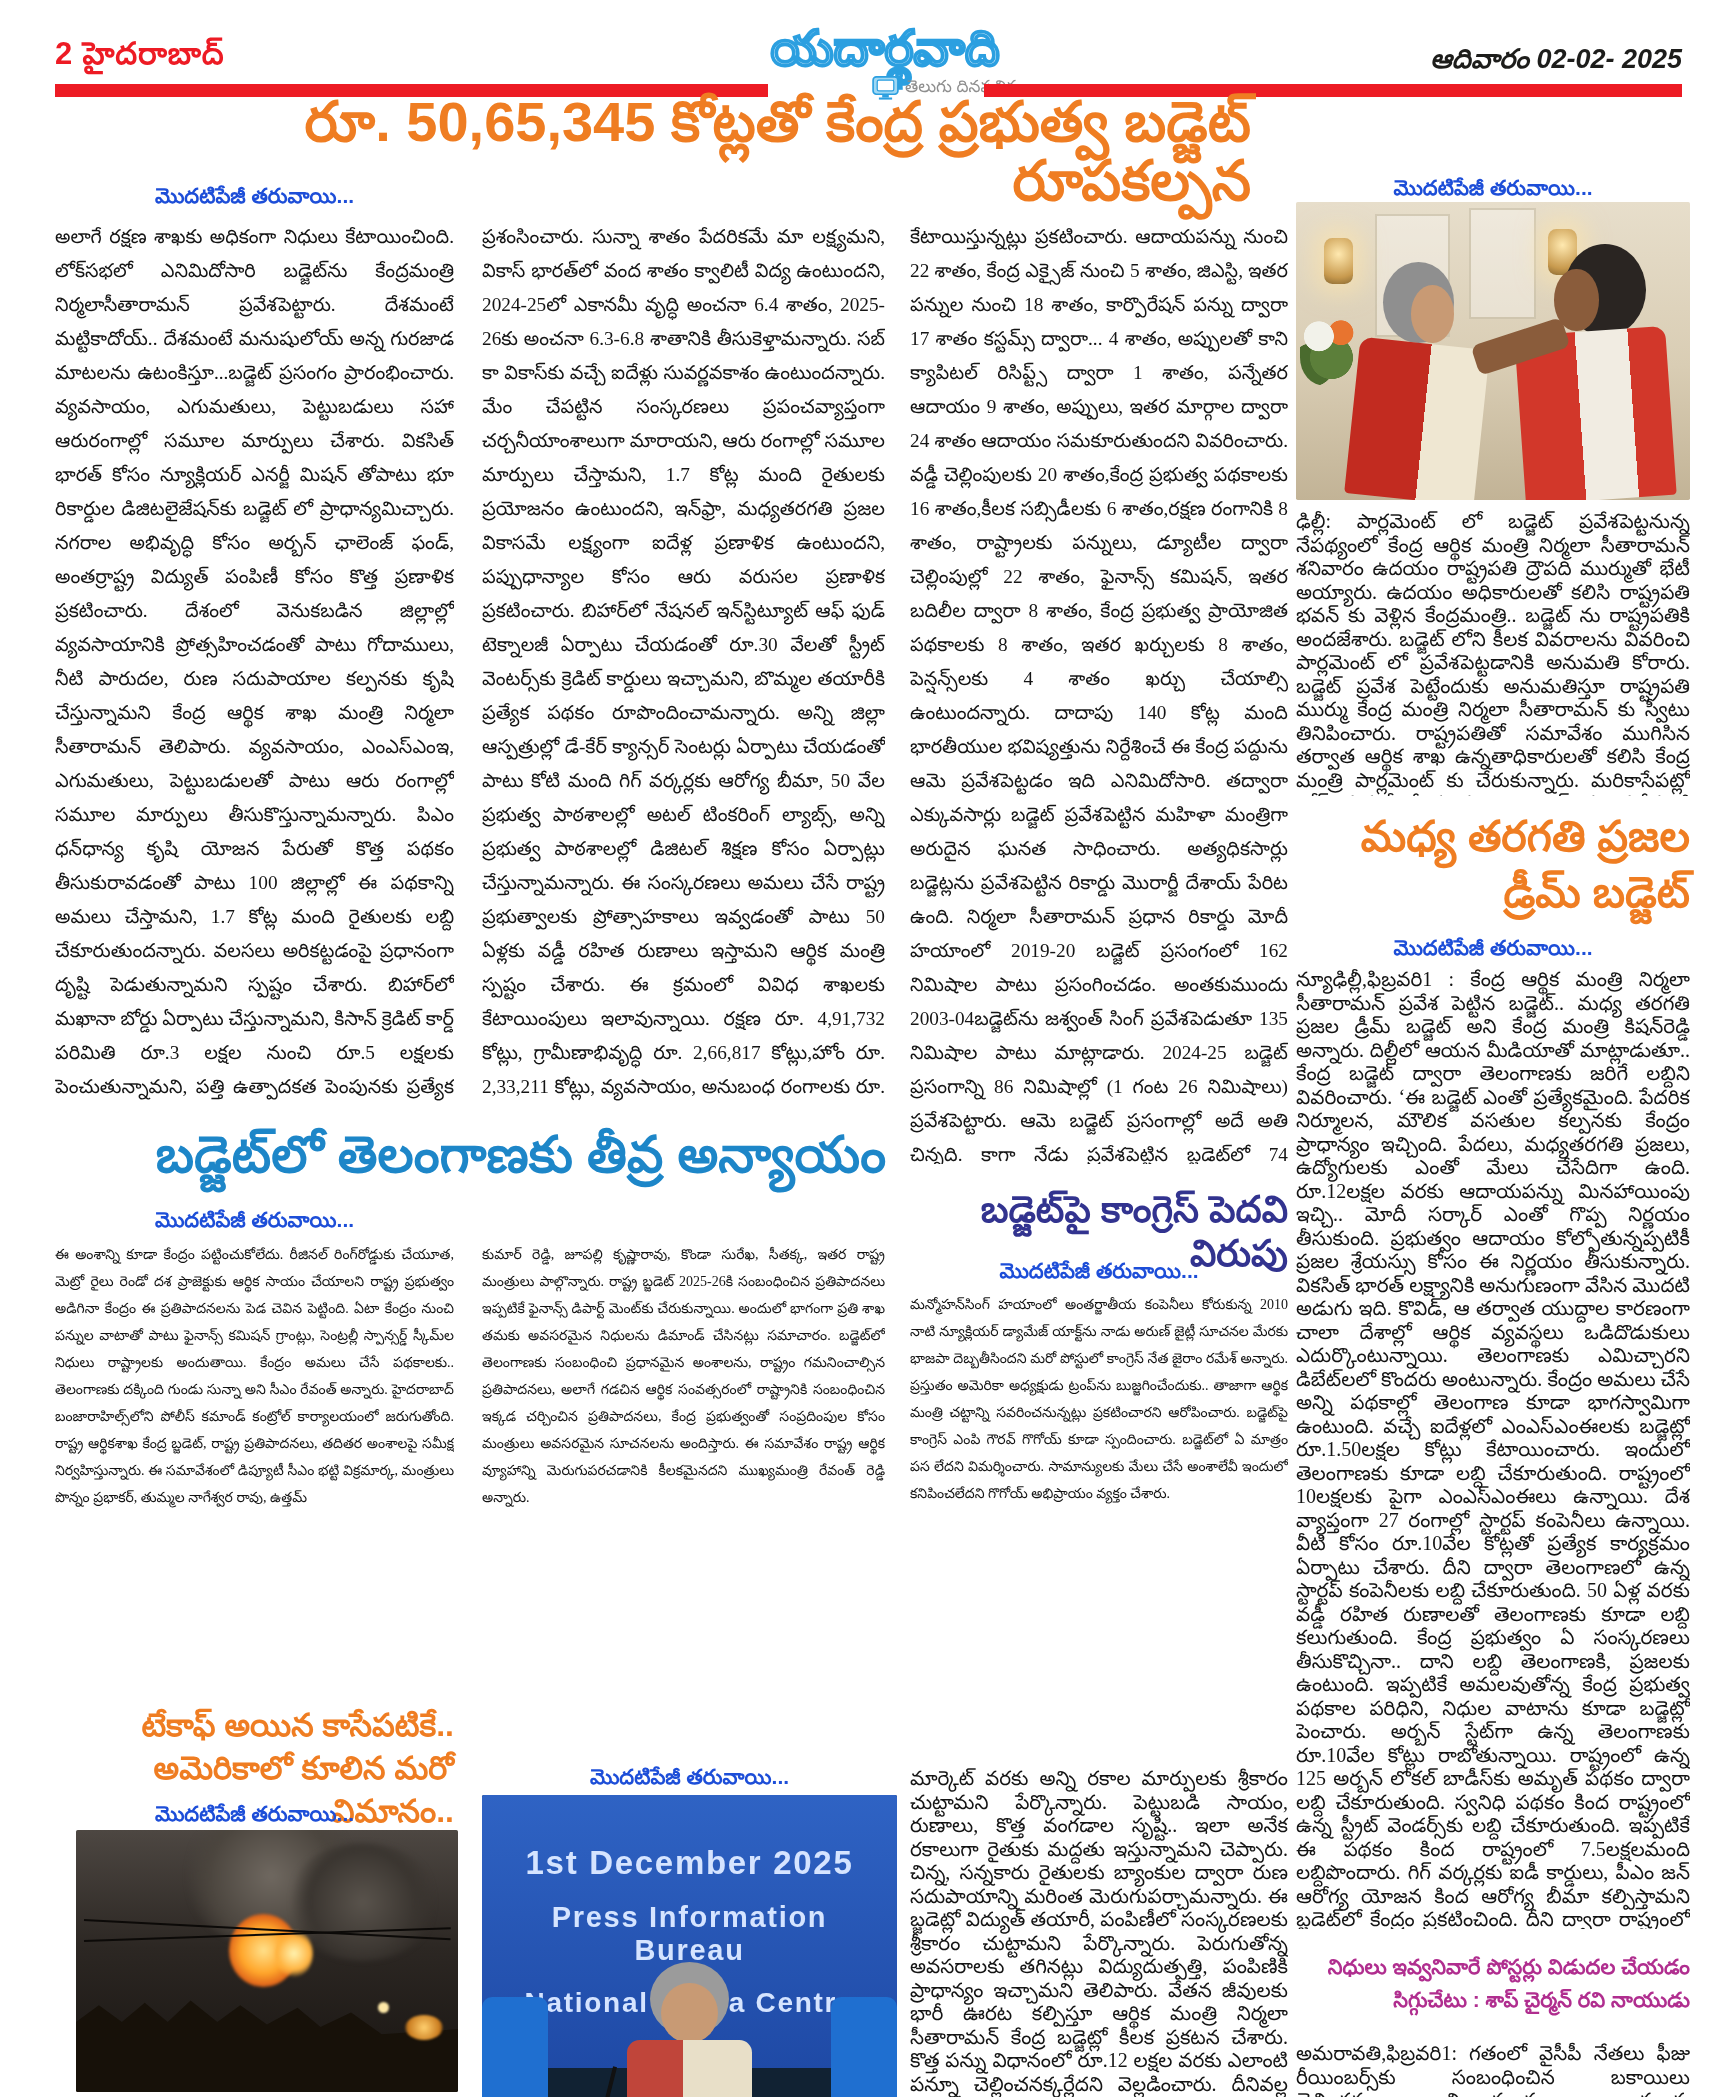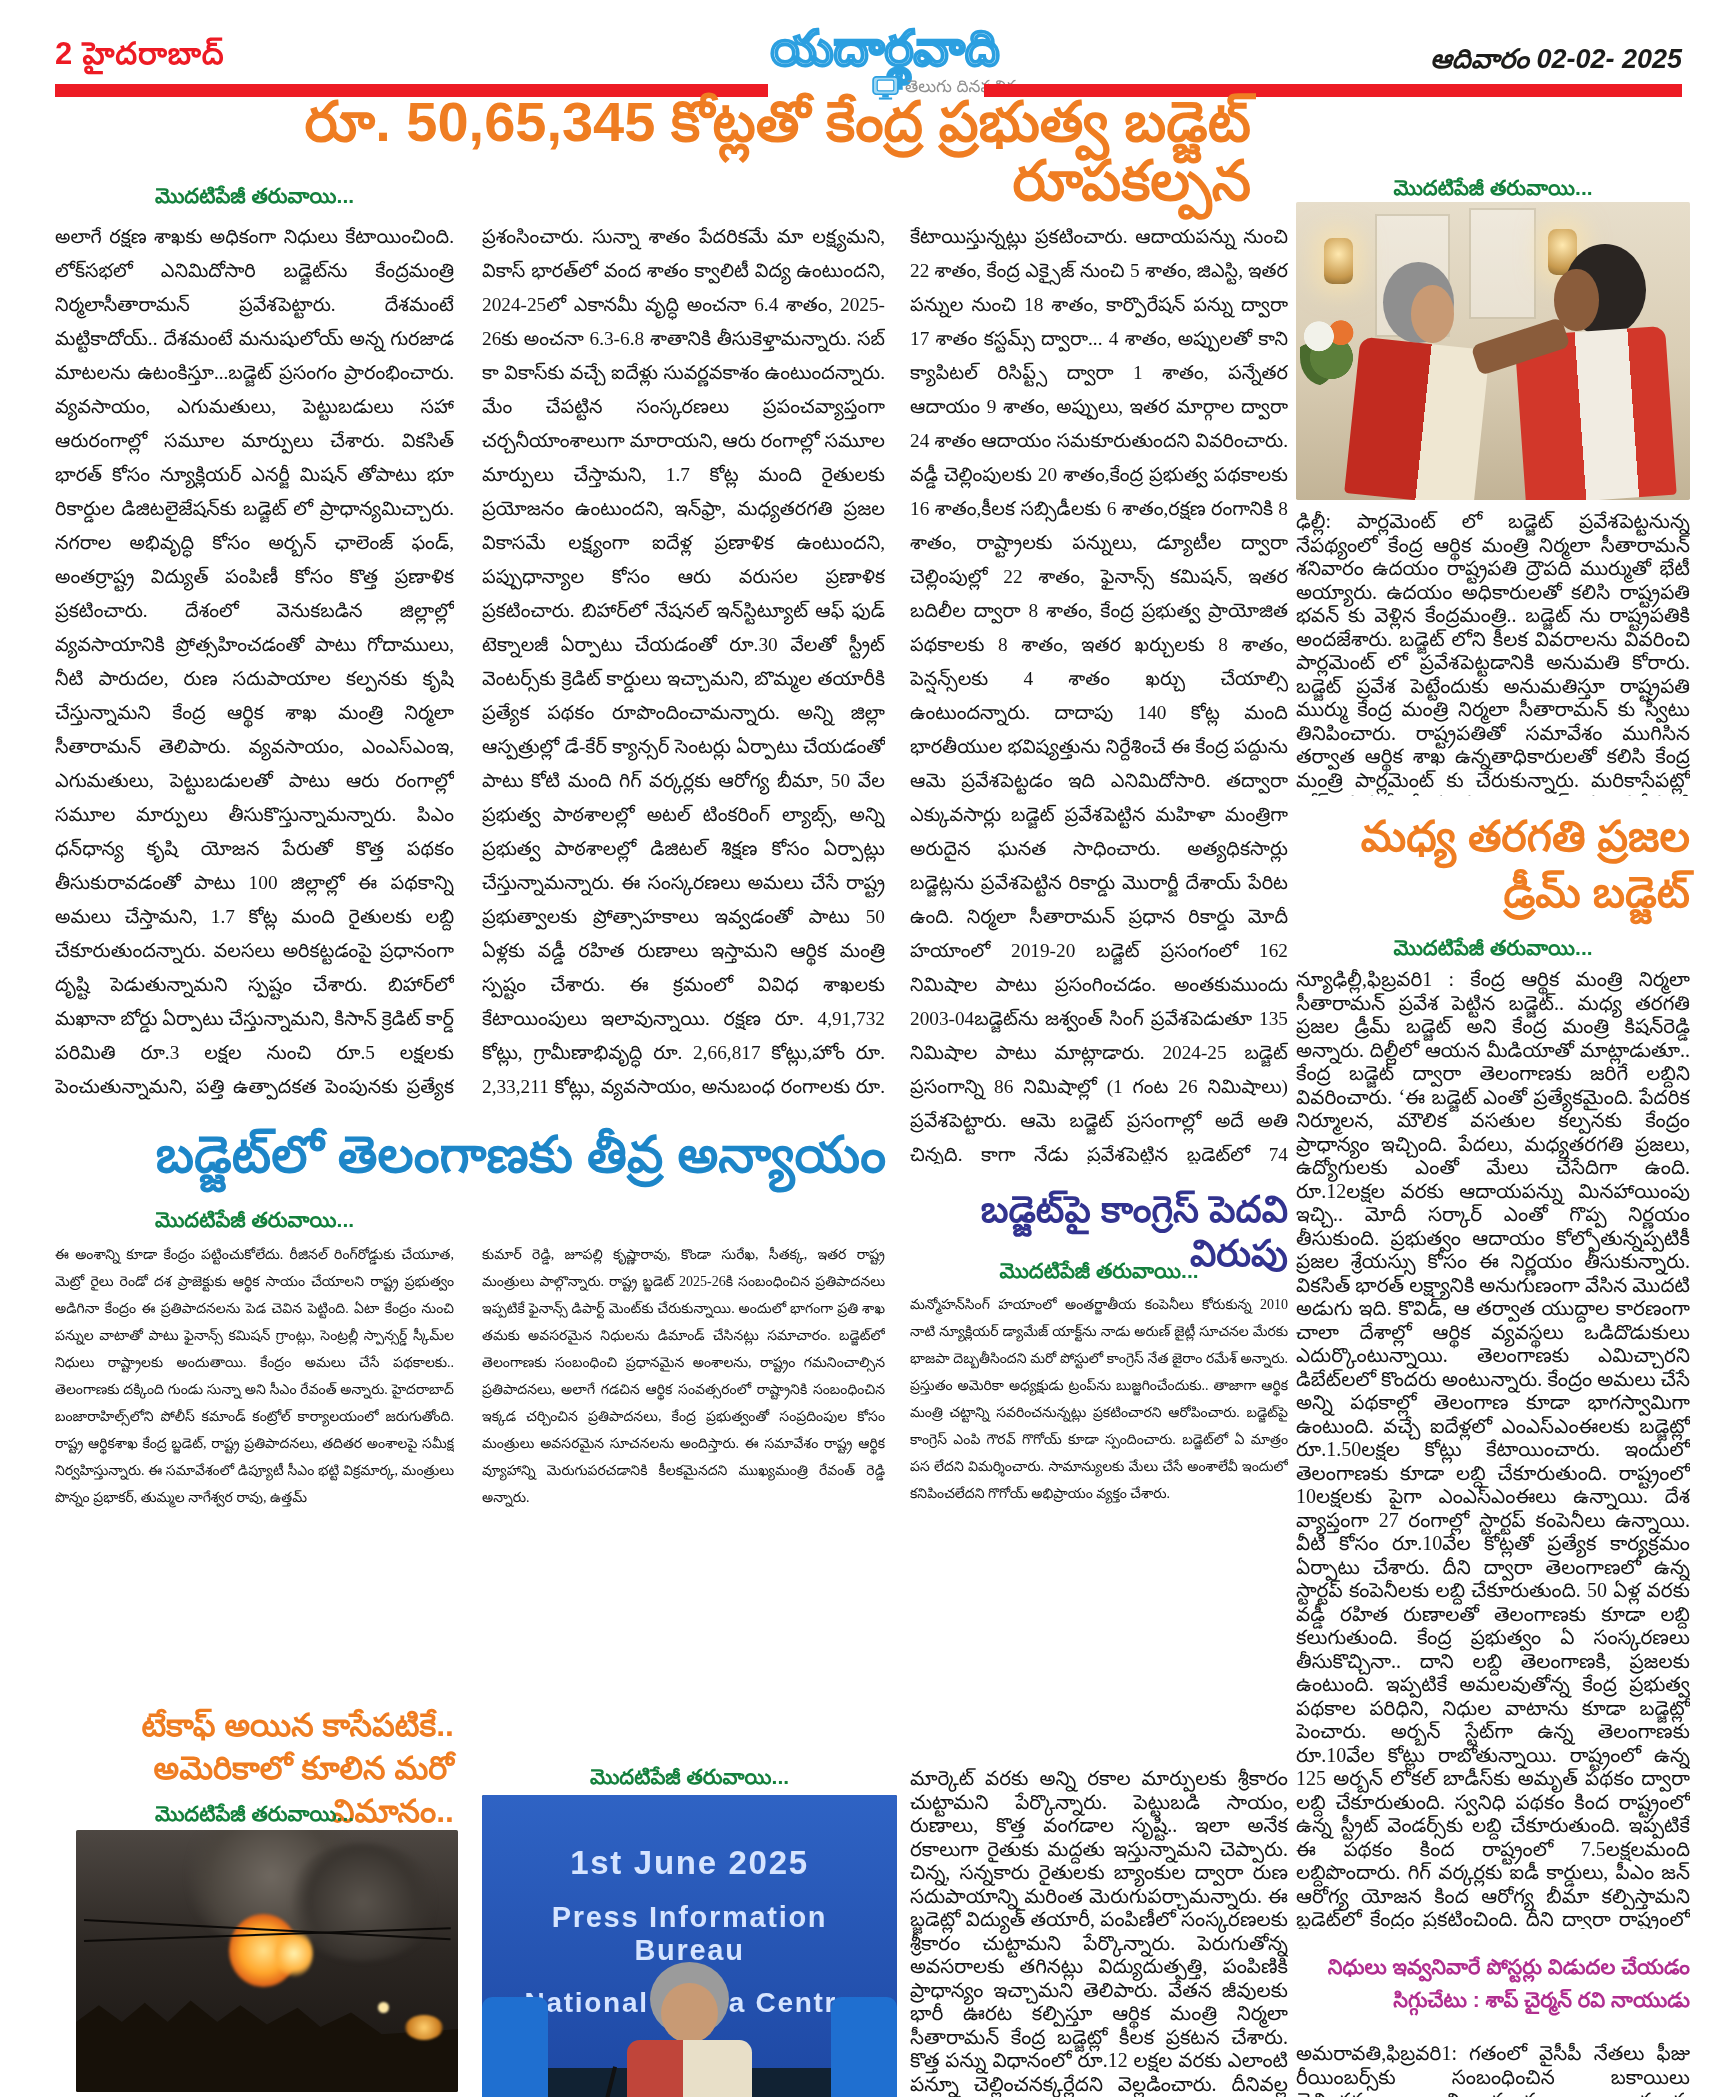--- a/index.html
+++ b/index.html
@@ -18,21 +18,21 @@
   
   .hl{font-weight:bold;text-align:right;line-height:1.2;}
   .hl-main{font-size:56px;line-height:1.05;}
   .hl-pres{font-size:36px;}
   .hl-dream{font-size:43px;line-height:1.3;}
   .hl-tel{font-size:51px;line-height:1.05;}
   .hl-cong{font-size:37px;}
   .hl-plane{font-size:32px;line-height:1.35;}
   .hl-agri{font-size:42px;}
   .hl-sap{font-size:21px;line-height:1.55;}
-  .continued{font-weight:bold;font-size:21px;color:#15803d;text-align:center;}
+  .continued{font-weight:bold;font-size:21px;color:#1d4ed8;text-align:center;}
   
   .body-txt{font-family:"Liberation Serif", serif;color:#141414;text-align:justify;overflow:hidden;}
   .bt-big{font-size:19.3px;line-height:34px;}
   .bt-mid{font-size:14px;line-height:27px;}
   .bt-sml{font-size:20px;line-height:23.5px;}
   
   .photo{overflow:hidden;border-radius:1.7px;}
   
   .p-pres{background:linear-gradient(180deg,#e7decb 0%,#d9cdb4 55%,#c2b396 100%);}
   .sconce{position:absolute;width:29px;height:46px;background:radial-gradient(circle at 50% 35%,#ffe9b0,#c89a4e 70%,#8a6a33);border-radius:8.4px;box-shadow:0 0 21px 10.5px rgba(255,230,170,.55);}
@@ -118,21 +118,21 @@
     <div class="wire" style="left:2%;top:34%;width:96%;transform:rotate(3deg);"></div>
     <div class="wire" style="left:2%;top:42%;width:96%;transform:rotate(-2deg);"></div>
     <div class="glow" style="right:4%;bottom:20%;width:38px;height:25px;background:radial-gradient(circle,#ffcf6e,#c97b1e 70%,transparent 90%);"></div>
     <div class="glow" style="right:18%;bottom:30%;width:11px;height:11px;background:#ffe9a8;"></div>
   </div>
 
   <div class="abs continued" style="left:482px;top:1765px;width:415px;">మొదటిపేజీ తరువాయి...</div>
 
   <div class="abs photo p-press" style="left:482px;top:1795px;width:415px;height:440px;">
     <div class="press-bd">
-      <div class="press-line" style="font-size:33px;">1st June 2025</div>
+      <div class="press-line" style="font-size:33px;">1st December 2025</div>
       <div class="press-line" style="font-size:29px;">Press Information Bureau</div>
       <div class="press-line" style="font-size:28px;">National Media Centre</div>
     </div>
     <div class="chair" style="left:0;bottom:28%;"></div>
     <div class="chair" style="right:0;bottom:28%;"></div>
     <div class="fig" style="left:33%;top:38%;width:34%;height:40%;">
       <div class="hair" style="left:22%;top:0;width:56%;height:42%;background:#9b9b9b;"></div>
       <div class="face" style="left:30%;top:12%;width:40%;height:34%;background:#c89a74;"></div>
       <div class="sari" style="left:6%;top:44%;width:88%;height:56%;background:linear-gradient(90deg,#c0453a 0 45%,#e8dfc8 45% 100%);"></div>
     </div>

